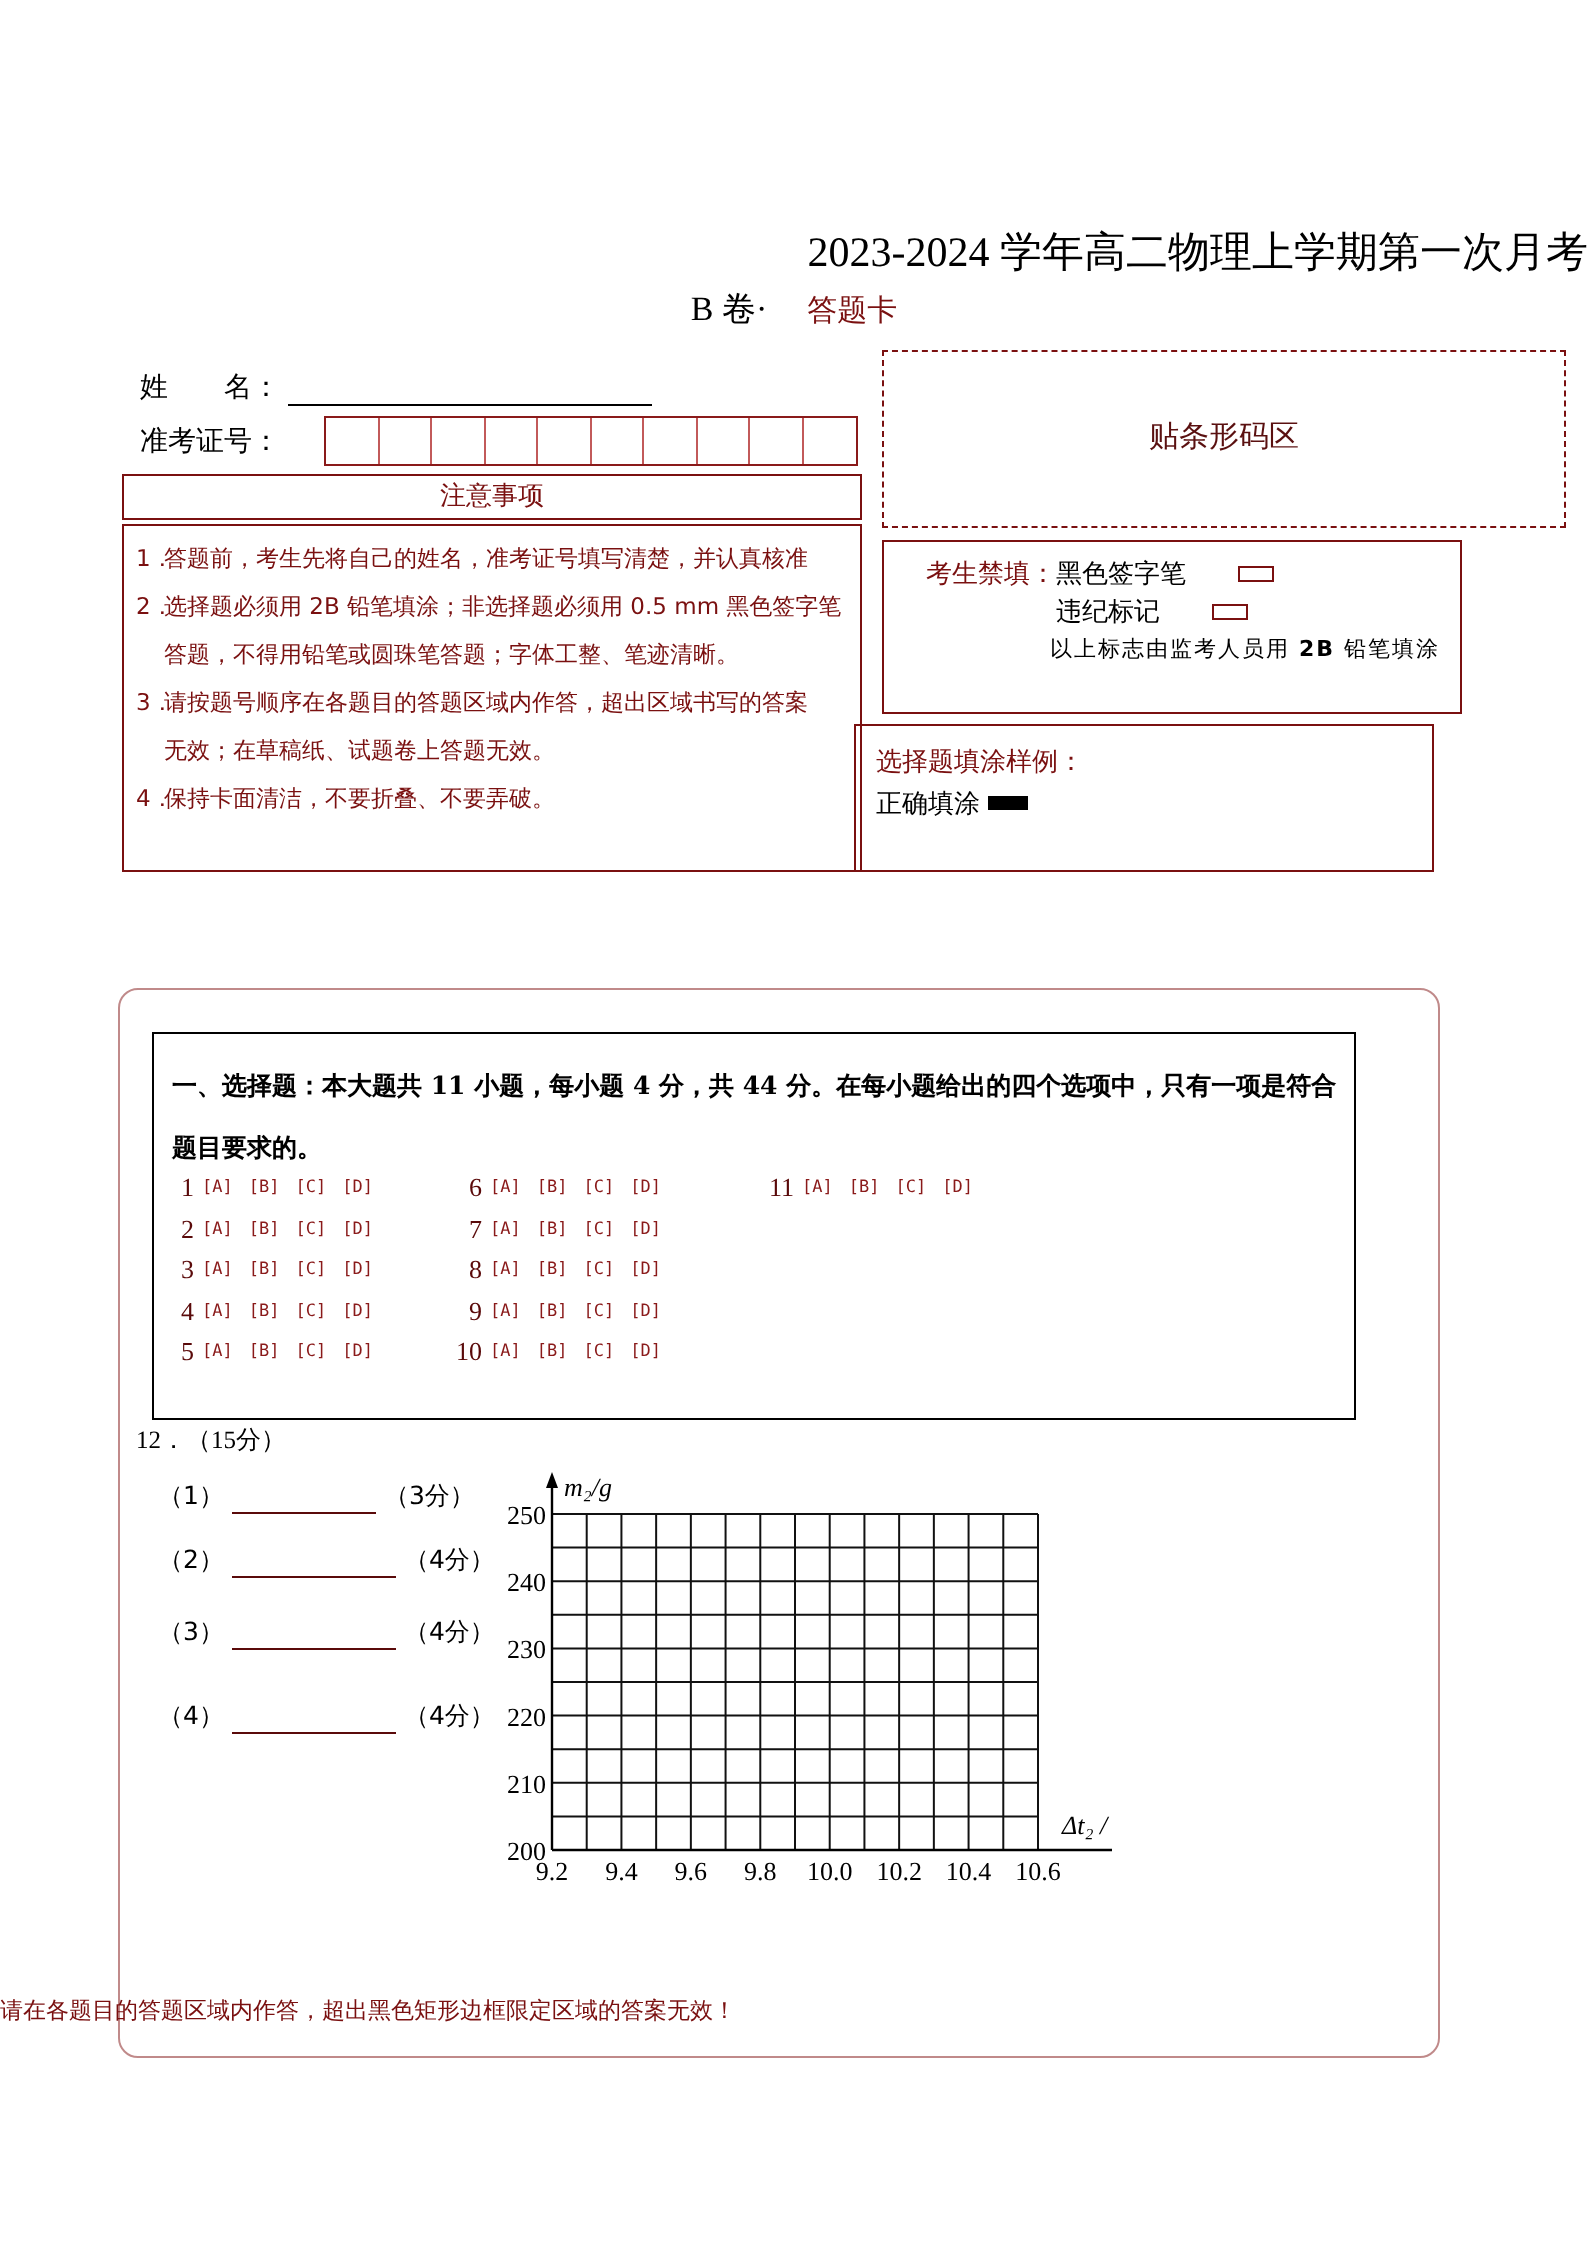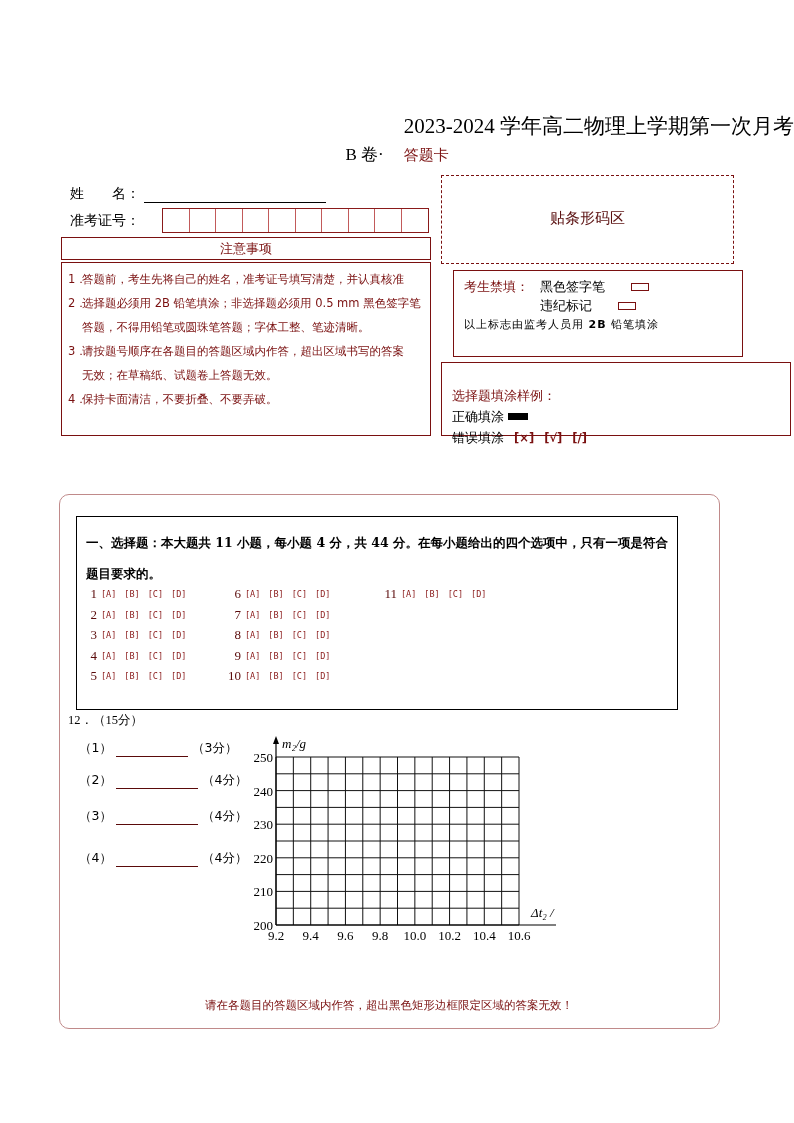--- a/index.html
+++ b/index.html
@@ -17,28 +17,28 @@
   #id-boxes { display: flex; margin-left: 22px; border: 1.5px solid #8a1a1a; }
   .id-box { width: 26.5px; height: 23px; border-right: 1px solid #c25a5a; }
   .id-box:last-child { border-right: none; }
 
   #notice-head { left: 61px; top: 237px; width: 370px; height: 23px; border: 1px solid #7a1010; text-align: center; font-size: 13px; line-height: 21px; }
   #notice-body { left: 61px; top: 262px; width: 370px; height: 174px; border: 1.5px solid #7a1010; padding: 4px 6px 0 6px; font-size: 11.5px; color: #7a1010; }
   .notice-item { line-height: 24px; }
   .notice-item .num { display: inline-block; width: 14px; }
   .notice-item .cont { padding-left: 14px; display: block; }
 
-  #barcode-area { left: 441px; top: 175px; width: 293px; height: 89px; border: 1.5px dashed #7a1010; text-align: center; font-size: 15px; line-height: 84px; color: #5a1010; }
-
-  #forbidden-box { left: 453px; top: 270px; width: 290px; height: 87px; border: 1.5px solid #7a1010; font-size: 13px; padding: 6px 10px; }
+  #barcode-area { left: 441px; top: 175px; width: 342px; height: 89px; border: 1.5px dashed #7a1010; text-align: center; font-size: 15px; line-height: 84px; color: #5a1010; }
+
+  #forbidden-box { left: 441px; top: 270px; width: 290px; height: 87px; border: 1.5px solid #7a1010; font-size: 13px; padding: 6px 10px; text-align: right; }
   .fb-row { display: flex; align-items: center; height: 19px; }
   .fb-mark { display: inline-block; width: 18px; height: 8px; border: 1.5px solid #7a1010; margin-left: 26px; }
   #fb-note { font-size: 11px; margin-top: 2px; letter-spacing: 1px; }
 
-  #sample-box { left: 441px; top: 362px; width: 350px; height: 74px; border: 1.5px solid #7a1010; font-size: 13px; padding: 22px 10px; }
+  #sample-box { left: 427px; top: 362px; width: 290px; height: 74px; border: 1.5px solid #7a1010; font-size: 13px; padding: 7px 10px; }
   .sp-row { height: 21px; display: flex; align-items: center; }
   .filled-mark { display: inline-block; width: 20px; height: 7px; background: #000; margin-left: 4px; }
   .wrong-mark { font-weight: bold; color: #7a1010; margin-left: 10px; font-size: 11.5px; }
 
   #answer-frame { left: 59px; top: 494px; width: 661px; height: 535px; border: 1.5px solid #c08a8a; border-radius: 10px; }
 
   #mc-box { left: 76px; top: 516px; width: 602px; height: 194px; border: 1.5px solid #000; }
   #mc-instr { left: 86px; top: 527px; width: 590px; font-size: 12.5px; font-weight: bold; line-height: 31px; font-family: "DejaVu Serif", serif; }
   .mc-col { position: absolute; }
   .mc-item { height: 20.5px; display: flex; align-items: center; font-size: 12px; }
@@ -46,21 +46,21 @@
   .mc-num.wide { width: 19px; }
   .opt { font-size: 8.5px; color: #8a1a1a; margin-right: 8px; font-family: "DejaVu Sans Mono", monospace; }
 
   #q12-head { left: 68px; top: 712px; font-size: 12.5px; font-family: "Liberation Serif", serif; }
   .q12-part { position: absolute; left: 79px; font-size: 12.5px; display: flex; align-items: flex-end; }
   .q12-line { border-bottom: 1px solid #5a0a0a; height: 14px; margin: 0 4px; }
   .pts { color: #000; }
 
   #chart-svg { position: absolute; left: 236px; top: 728px; }
 
-  #footer-note { left: 0; width: 778px; top: 998px; text-align: center; font-size: 11.5px; color: #7a1010; }
+  #footer-note { left: 0; width: 778px; top: 998px; font-size: 11.5px; color: #7a1010; }
 </style>
 </head>
 <body>
 
 <div id="title" class="abs">2023-2024 学年高二物理上学期第一次月考</div>
 <div id="subtitle" class="abs">
   <span>B 卷·</span><span class="red" style="font-family:'DejaVu Sans',sans-serif;font-size:15px;margin-left:20px;">答题卡</span>
 </div>
 
 <div id="name-row" class="abs">
@@ -110,26 +110,20 @@
   <div id="fb-note">
     <span>以上标志由监考人员用 </span><b>2B</b><span> 铅笔填涂</span>
   </div>
 </div>
 
 <div id="sample-box" class="abs">
   <div class="sp-row red">选择题填涂样例：</div>
   <div class="sp-row">
     <span>正确填涂</span>
     <span class="filled-mark"></span>
-  </div>
-  <div class="sp-row">
-    <span>错误填涂</span>
-    <span class="wrong-mark">[×]</span>
-    <span class="wrong-mark">[√]</span>
-    <span class="wrong-mark">[/]</span>
   </div>
 </div>
 
 <div id="answer-frame" class="abs"></div>
 
 <div id="mc-box" class="abs"></div>
 <div id="mc-instr" class="abs">一、选择题：本大题共 11 小题，每小题 4 分，共 44 分。在每小题给出的四个选项中，只有一项是符合题目要求的。</div>
 <div id="mc-grid">
     <div class="mc-col" style="left: 82px; top: 584px;">
       <div class="mc-item">

